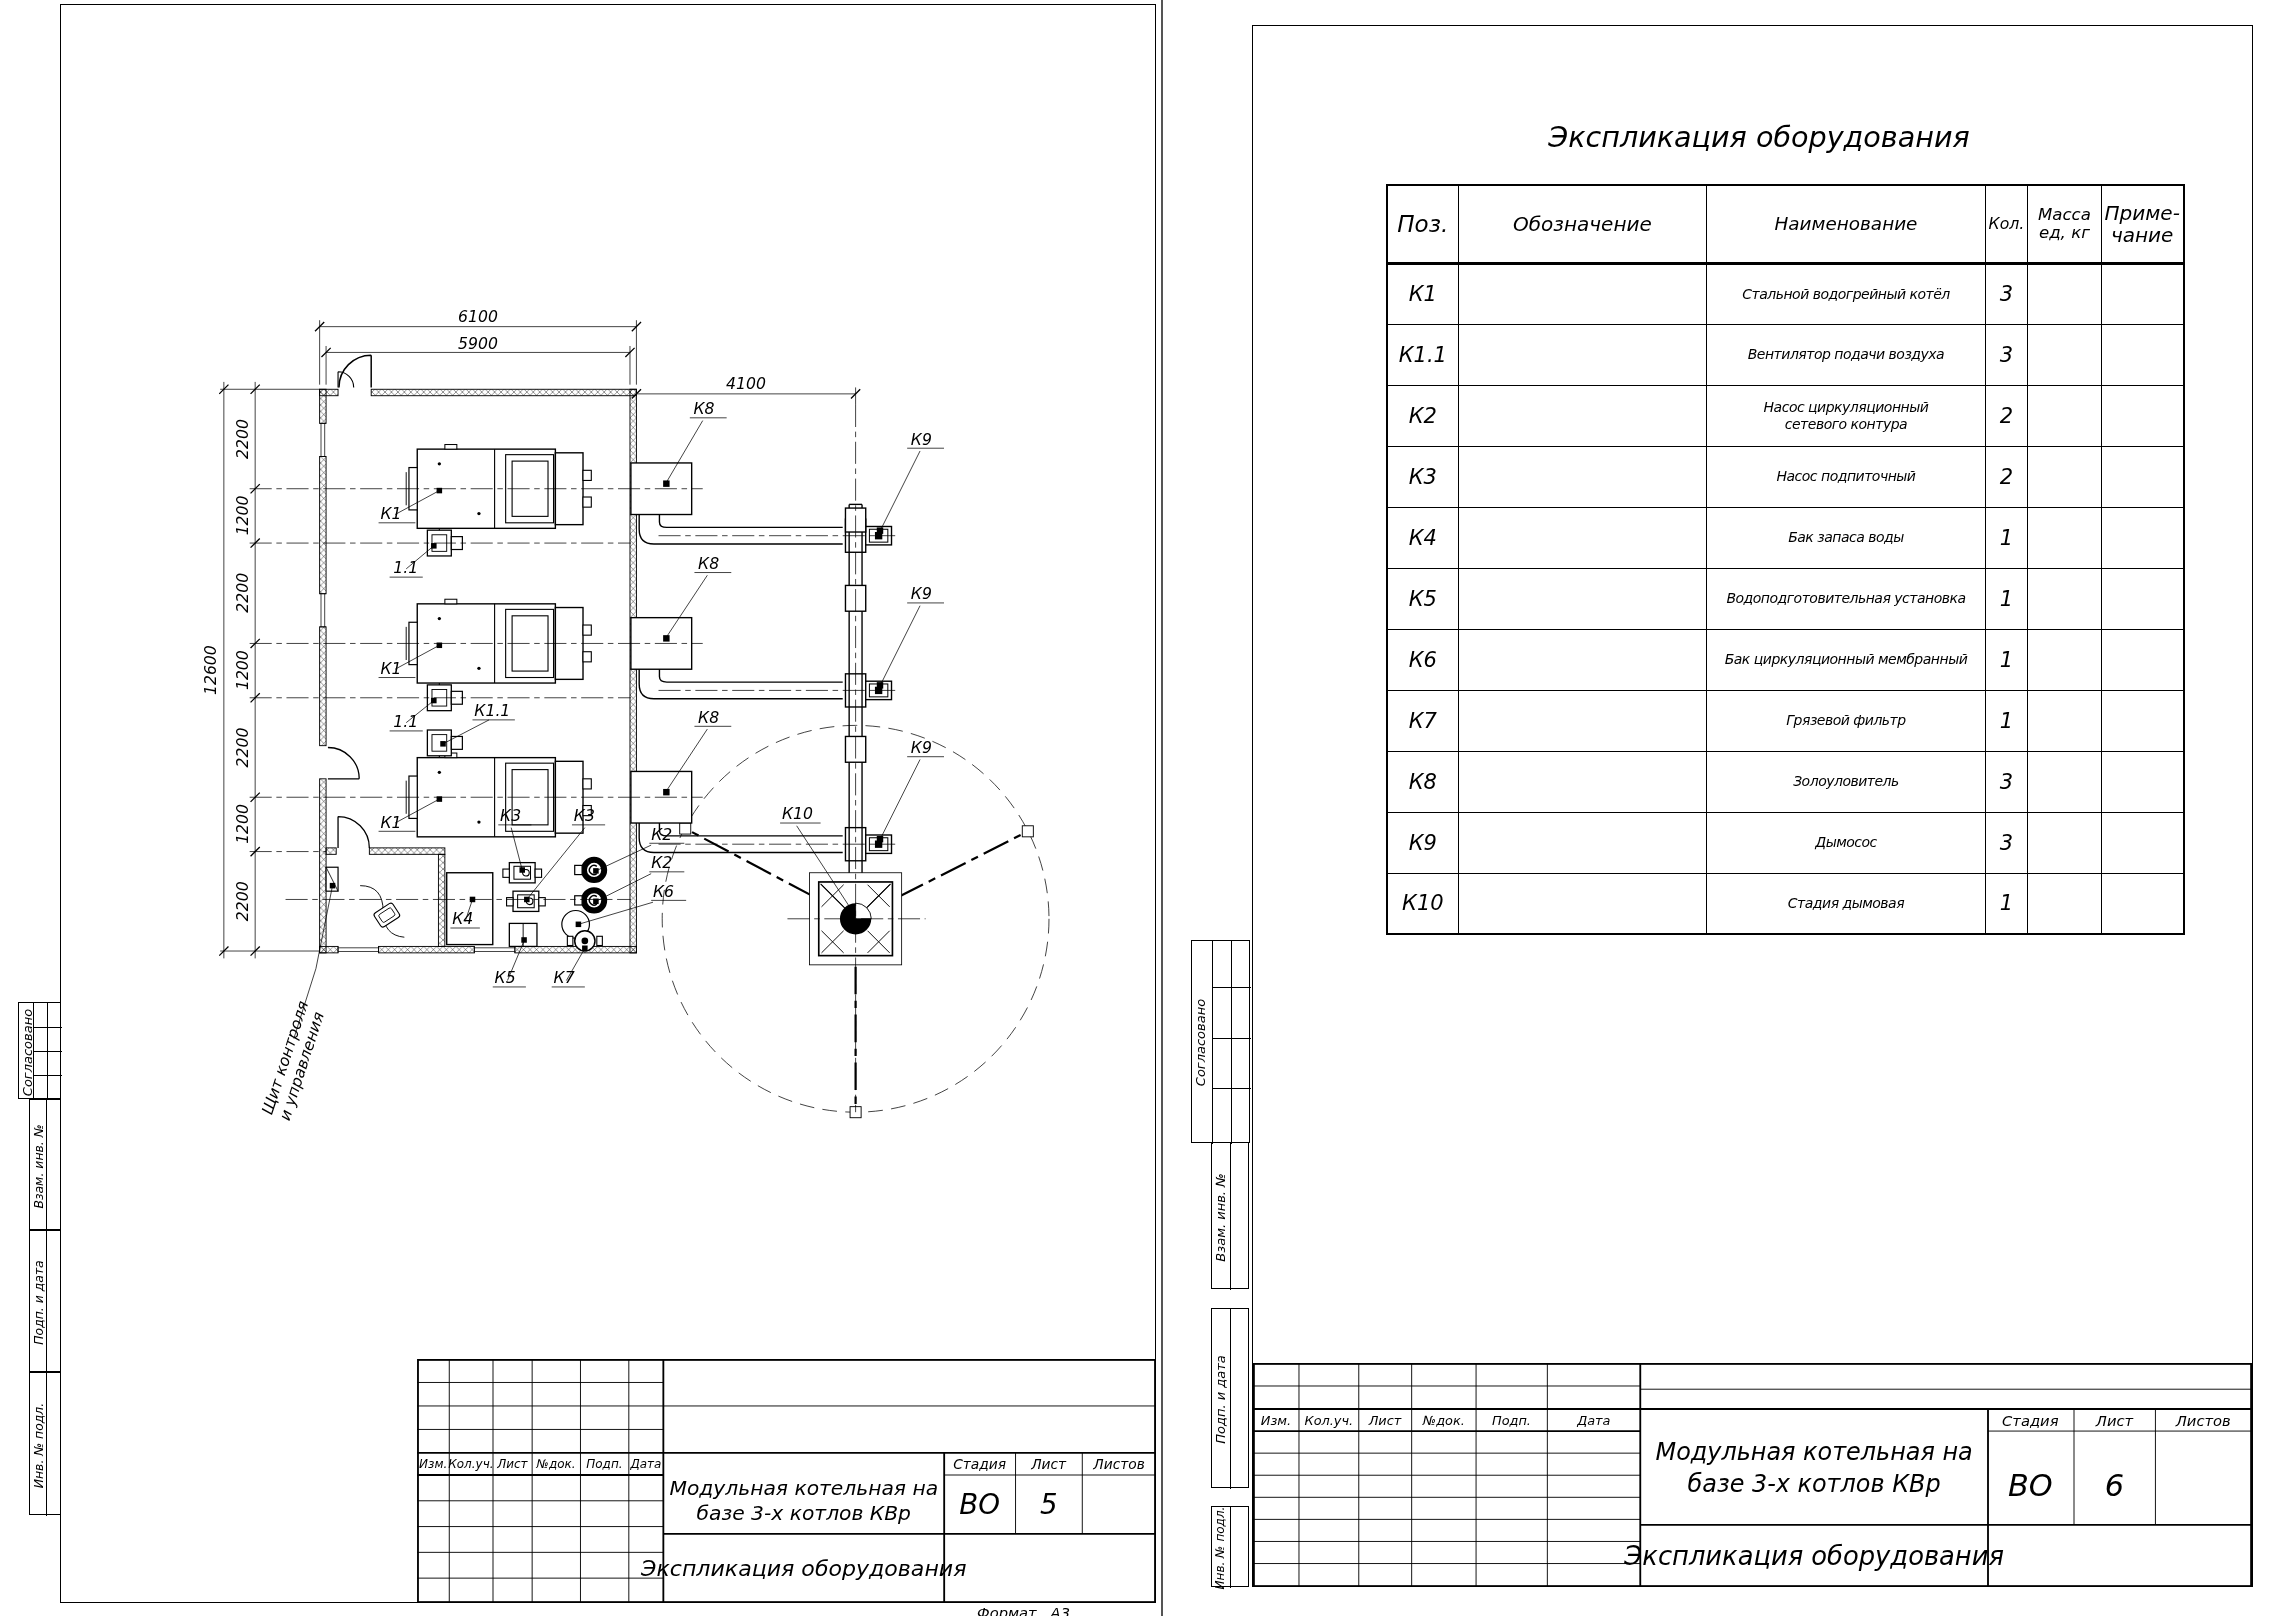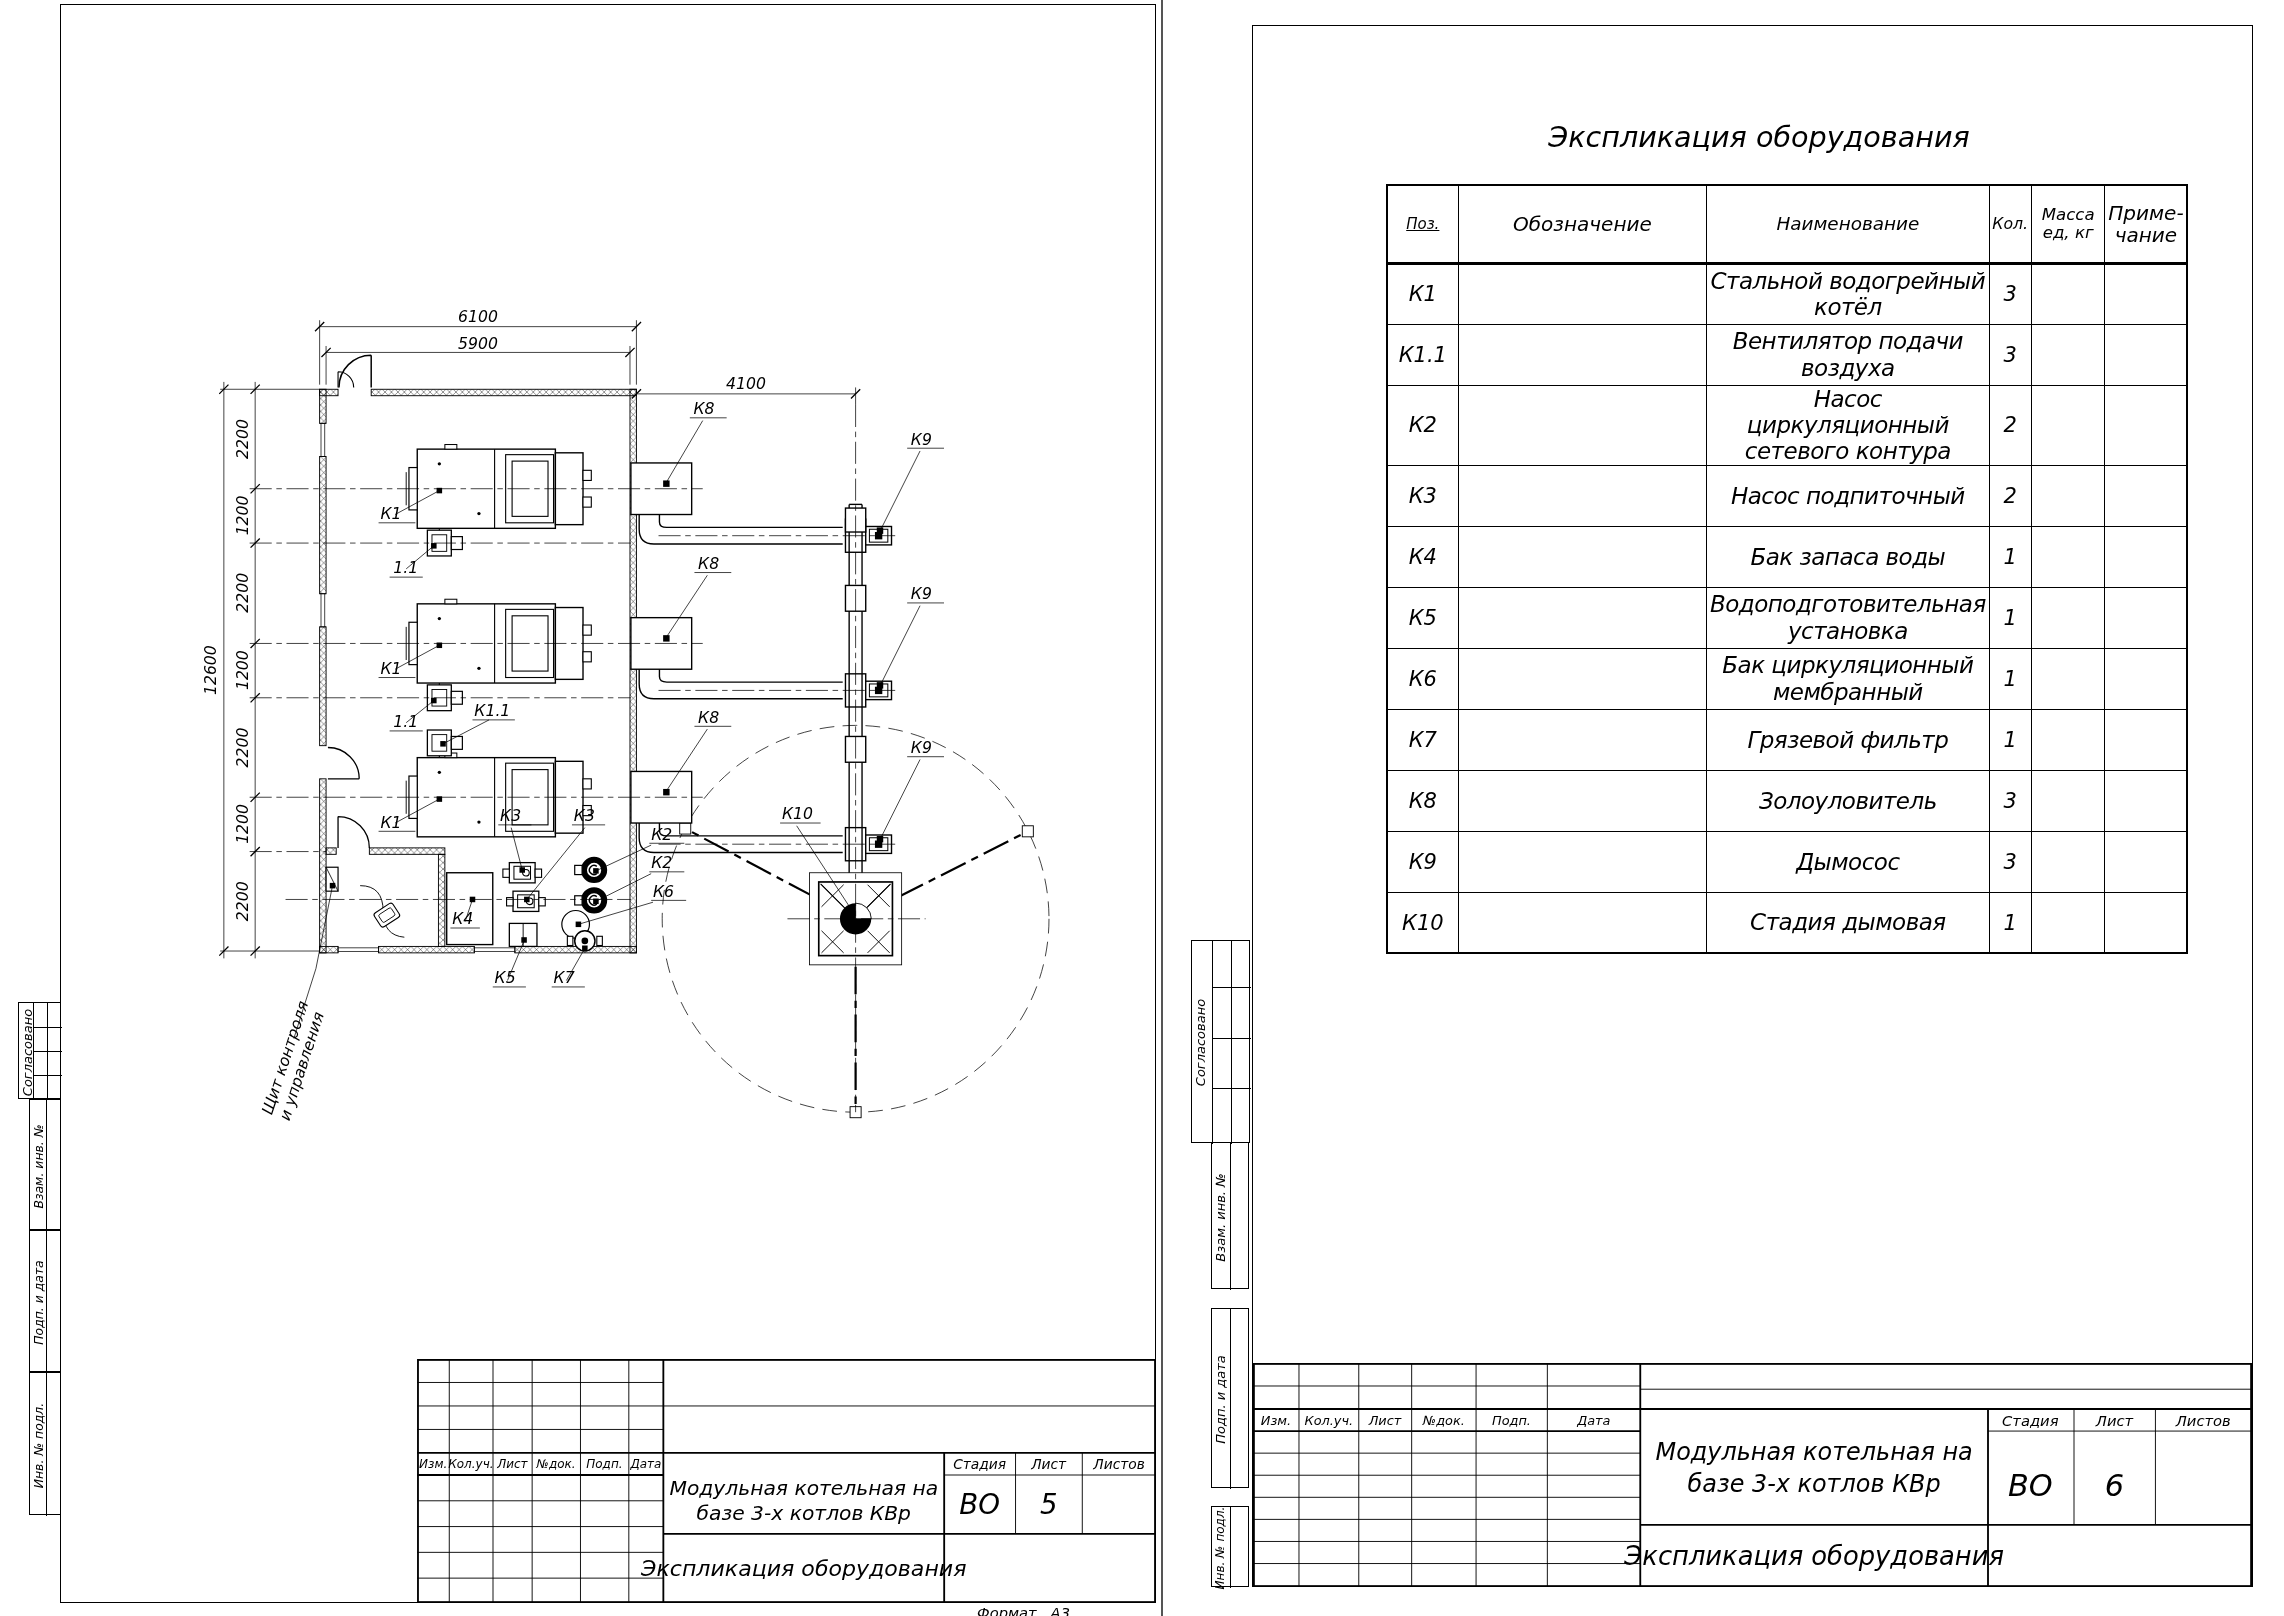--- a/index.html
+++ b/index.html
@@ -10,21 +10,21 @@
   .stamplabel{position:absolute;font-style:italic;color:#000;white-space:nowrap;transform:rotate(-90deg);transform-origin:center;}
   svg text{font-family:"DejaVu Sans",sans-serif;font-style:italic;fill:#000;}
   .fmt{position:absolute;font-style:italic;font-size:14.7px;color:#000;white-space:nowrap;}
   
   table.spec{border-collapse:collapse;table-layout:fixed;background:#fff;}
   table.spec td{border:1.4px solid #000;text-align:center;vertical-align:middle;font-style:italic;color:#000;padding:0 2.8px;overflow:hidden;}
   table.spec thead td{border-bottom:3.2px solid #000;}
   table.spec{border:2.8px solid #000;}
   td.c-pos{width:64px;font-size:21px;}
   td.c-des{width:242px;}
-  td.c-name{width:272px;font-size:23px;letter-spacing:-0.5px;white-space:pre-line;line-height:1.15;}
+  td.c-name{width:272px;font-size:14px;letter-spacing:-0.5px;white-space:pre-line;line-height:1.15;}
   td.c-qty{width:32px;font-size:21px;}
   td.c-mass{width:67px;font-size:16.6px;line-height:1.1;}
   td.c-note{width:69px;font-size:20px;line-height:1.1;}
   table.spec tbody tr{height:61px;}
   table.spec thead tr{height:78px;}
   .tbl-title{position:absolute;font-style:italic;font-size:28.6px;color:#000;text-align:center;}
 </style>
 </head>
 <body>
 
@@ -445,21 +445,21 @@
     <div class="stampbox" style="left:48px;top:1506px;width:38px;height:81px;">
       <div style="position:absolute;left:18.4px;top:0;width:0;height:81px;border-left:0.9px solid #000;"></div>
       <div class="stamplabel" style="left:-59px;top:34px;width:134px;text-align:center;font-size:12px;">Инв. № подл.</div>
     </div>
 
     <div class="tbl-title" style="left:223px;top:120px;width:746px;">Экспликация оборудования</div>
 
     <table class="spec" style="position:absolute;left:223px;top:184px;">
       <thead>
         <tr>
-          <td class="c-pos" style="font-size:15px;text-decoration:underline;">Поз.</td>
+          <td class="c-pos" style="font-size:23px;">Поз.</td>
           <td class="c-des" style="font-size:20px;">Обозначение</td>
           <td class="c-name" style="font-size:18.4px;letter-spacing:0;margin-top:32px;">Наименование</td>
           <td class="c-qty" style="font-size:15.7px;">Кол.</td>
           <td class="c-mass">
               <div>Масса</div>
               <div>ед, кг</div>
             </td>
           <td class="c-note">
               <div>Приме-</div>
               <div>чание</div>

